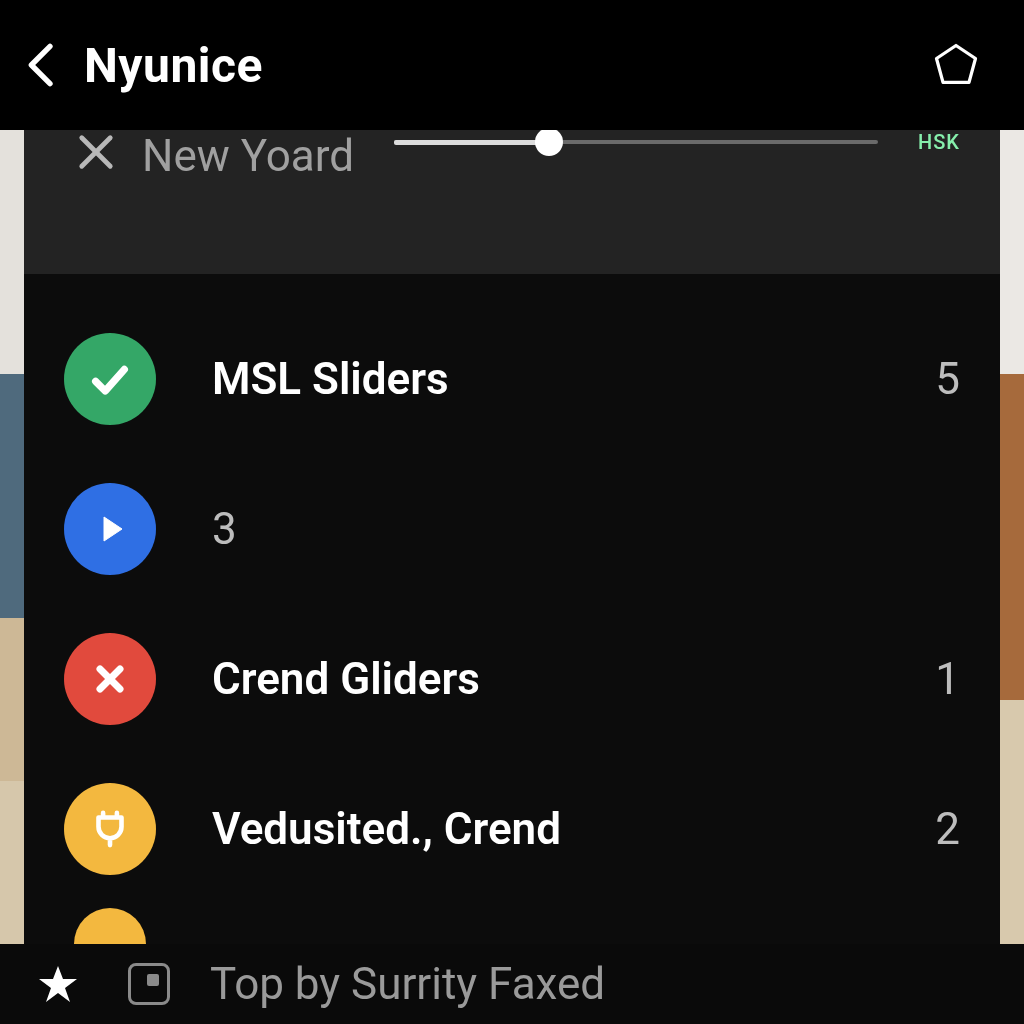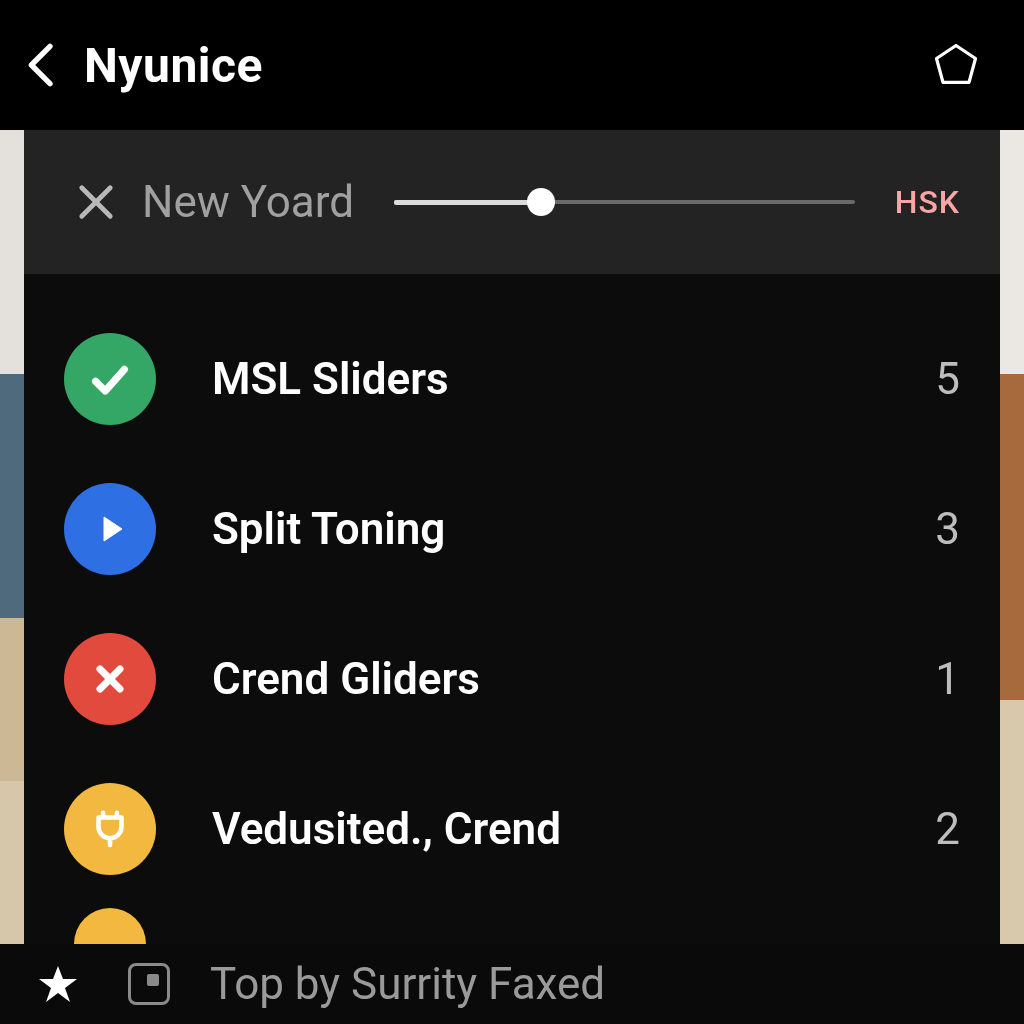--- a/index.html
+++ b/index.html
@@ -16,29 +16,29 @@
 
   
   .bg-left, .bg-right { position: absolute; top: 130px; bottom: 80px; width: 40px; z-index: 5; }
   .bg-left { left: 0; background: linear-gradient(#e4e1dc 0%, #e4e1dc 30%, #4f6a7d 30%, #4f6a7d 60%, #cdb896 60%, #cdb896 80%, #d6c7ab 80%); }
   .bg-right { right: 0; background: linear-gradient(#ebe8e4 0%, #ebe8e4 30%, #a66a3c 30%, #a66a3c 70%, #d8c9ad 70%); }
 
   
   .panel { position: absolute; top: 130px; left: 24px; right: 24px; bottom: 80px; background: #0c0c0c; z-index: 20; display: flex; flex-direction: column; }
 
   
-  .slider-row { height: 150px; background: #232323; display: flex; align-items: center; padding: 0 40px 0 50px; }
+  .slider-row { height: 150px; background: #232323; display: flex; align-items: flex-start; padding: 0 40px 0 50px; }
   .close-x { width: 44px; height: 44px; display: flex; align-items: center; justify-content: center; cursor: pointer; margin-right: 24px; }
   .close-x svg { stroke: #b8b8b8; }
   .slider-label { font-size: 44px; color: #a0a0a0; font-weight: 400; margin-right: 40px; white-space: nowrap; }
   .slider-track-wrap { flex: 1; position: relative; height: 24px; display: flex; align-items: center; margin-right: 40px; cursor: pointer; }
   .slider-track { position: absolute; left: 0; right: 0; top: 50%; height: 4px; margin-top: -2px; background: #6a6a6a; border-radius: 2px; }
   .slider-fill { position: absolute; left: 0; top: 50%; height: 5px; margin-top: -2.5px; background: #dcdcdc; border-radius: 2px; }
   .slider-thumb { position: absolute; top: 50%; width: 28px; height: 28px; border-radius: 50%; background: #fff; transform: translate(-50%, -50%); }
-  .slider-right-label { font-size: 32px; color: #fca5a5; font-weight: 500; letter-spacing: 1px; }
+  .slider-right-label { font-size: 20px; color: #86efac; font-weight: 500; letter-spacing: 1px; }
 
   
   .list { flex: 1; padding: 30px 32px 0 40px; display: flex; flex-direction: column; }
   .list-row { display: flex; align-items: center; height: 150px; cursor: pointer; }
   .badge { width: 92px; height: 92px; border-radius: 50%; display: flex; align-items: center; justify-content: center; margin-right: 56px; flex: none; }
   .badge svg { stroke: #fff; fill: none; }
   .row-label { font-size: 44px; font-weight: 600; color: #fff; flex: 1; }
   .row-count { font-size: 44px; color: #bdbdbd; font-weight: 400; margin-right: 8px; }
   .badge-green  { background: #34a767; }
   .badge-blue   { background: #2f6fe4; }
@@ -105,21 +105,20 @@
         <div class="row-label">MSL Sliders</div>
         <div class="row-count">5</div>
       </div>
 
       <div class="list-row">
         <div class="badge badge-blue">
           <svg width="40" height="40" viewBox="0 0 40 40">
               <polygon points="14,8 32,20 14,32" fill="#fff"></polygon>
             </svg>
         </div>
-        <div class="row-label">Split Toning</div>
         <div class="row-count">3</div>
       </div>
 
       <div class="list-row">
         <div class="badge badge-red">
           <svg width="40" height="40" viewBox="0 0 40 40" stroke-width="7" stroke-linecap="round">
               <line x1="10" y1="10" x2="30" y2="30"></line>
               <line x1="30" y1="10" x2="10" y2="30"></line>
             </svg>
         </div>

